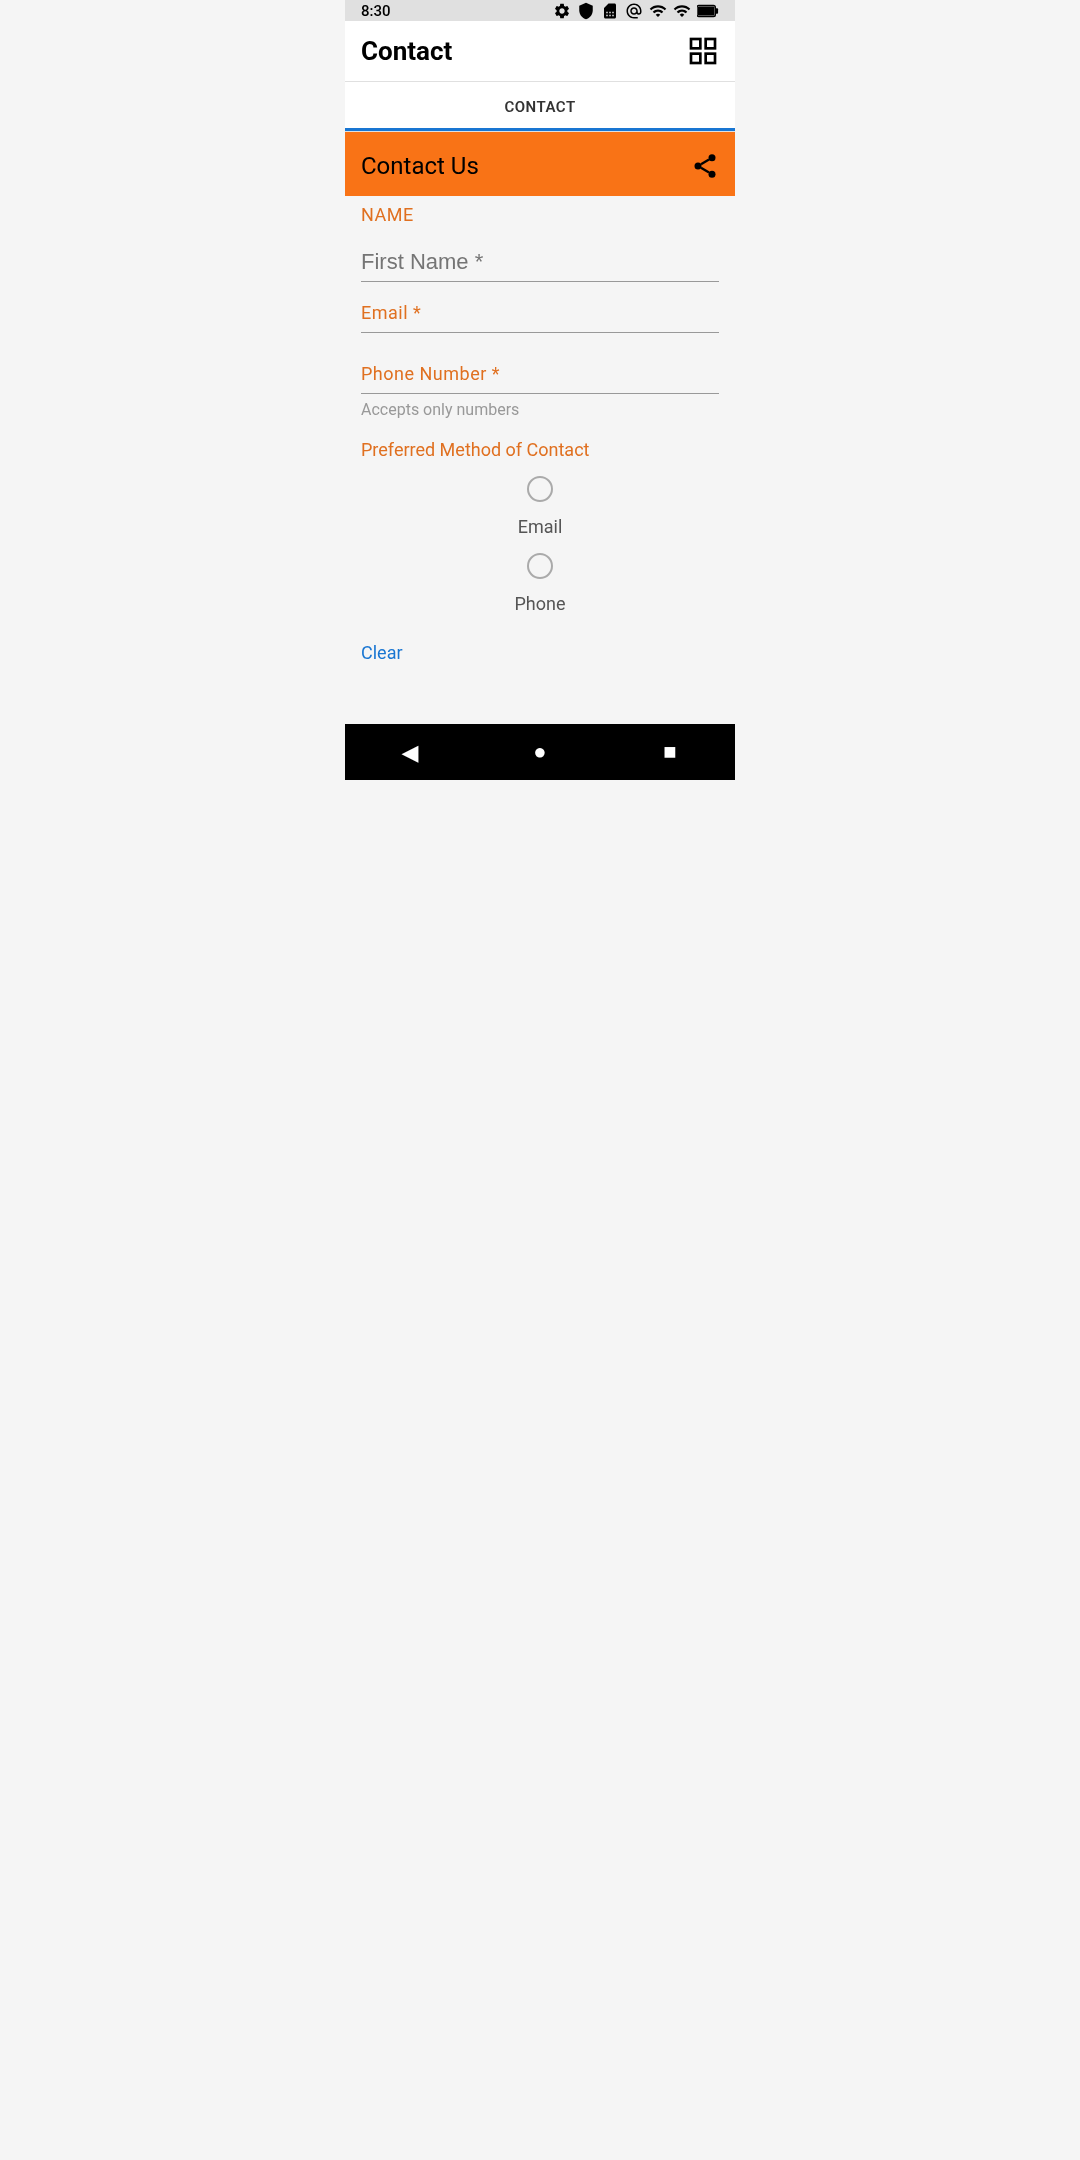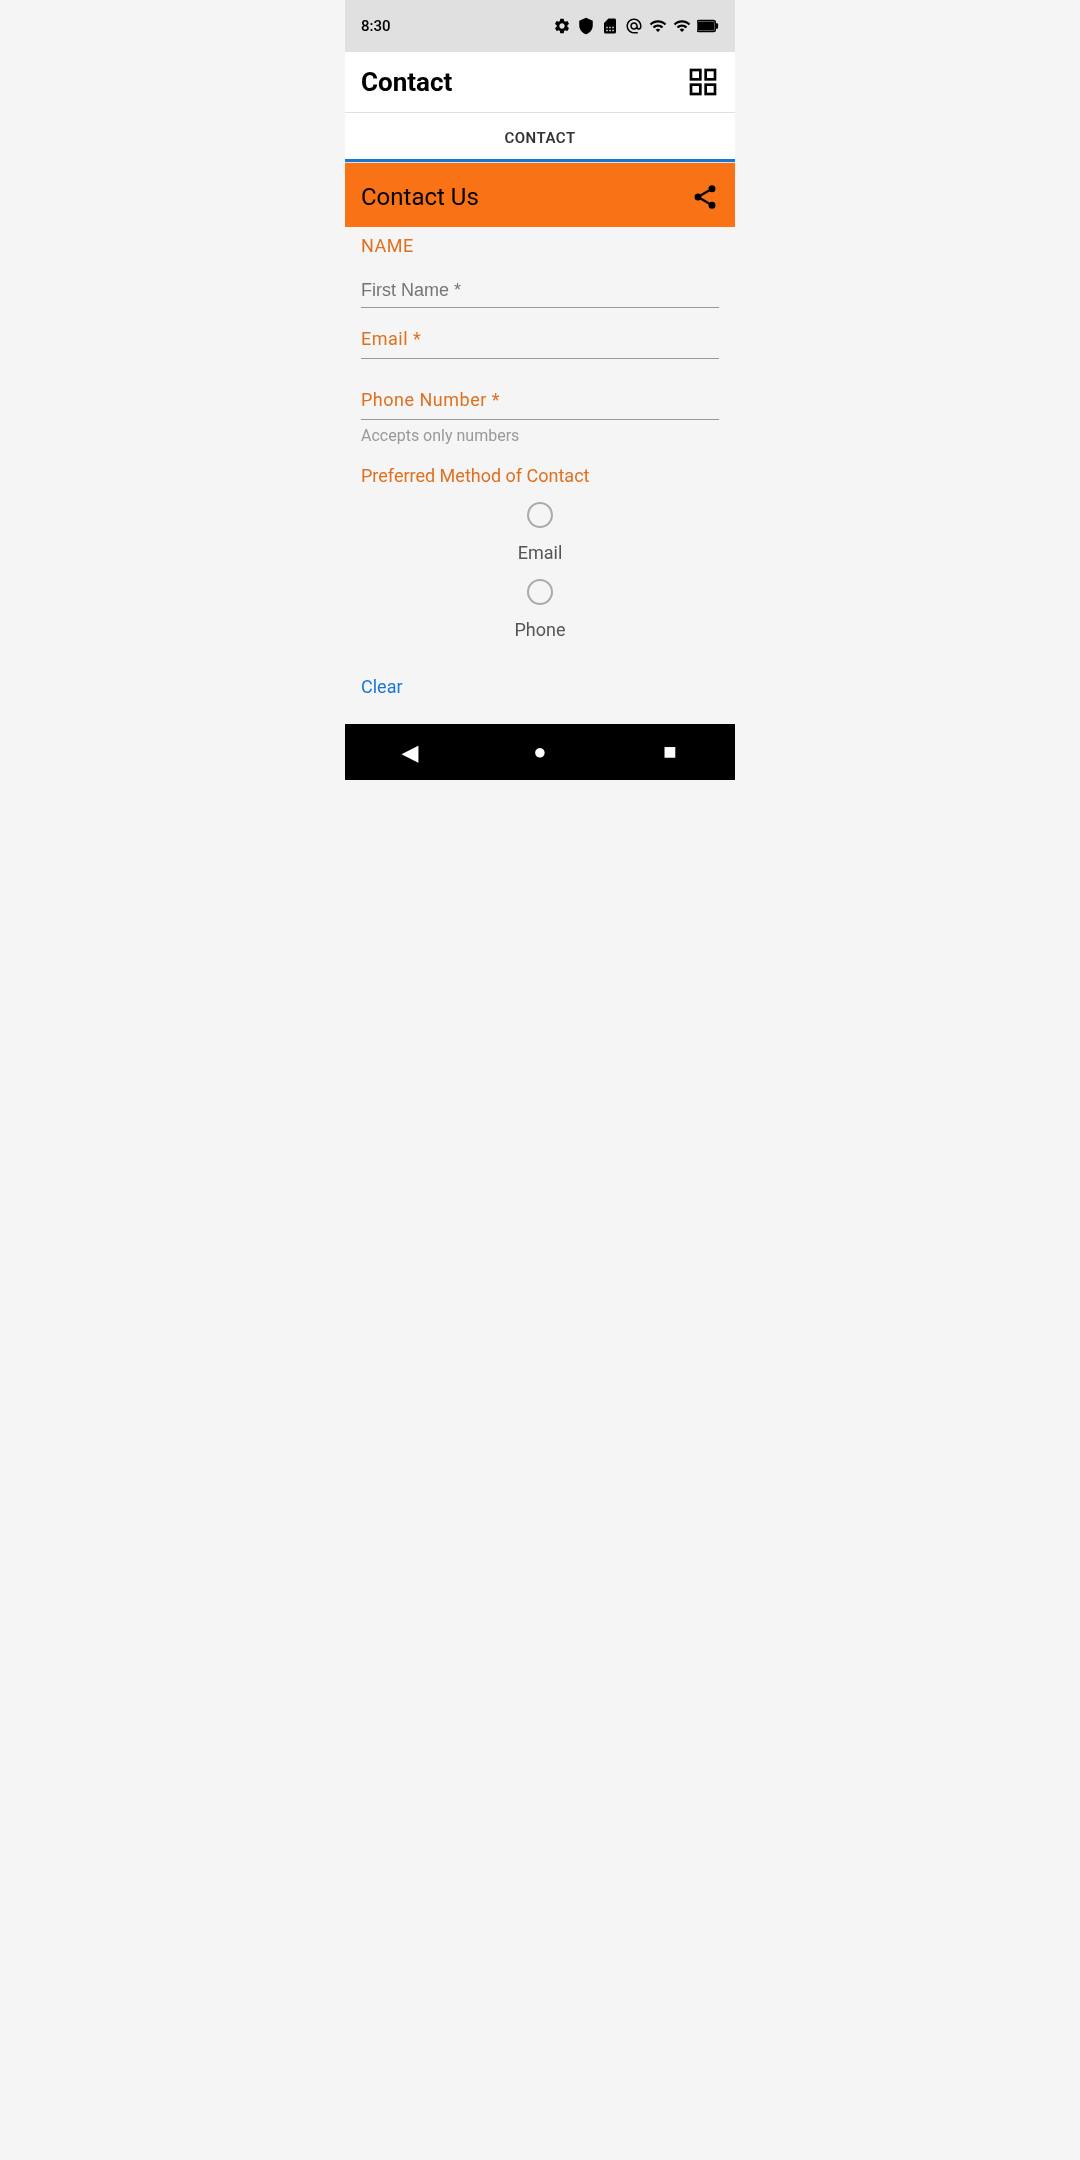--- a/index.html
+++ b/index.html
@@ -15,21 +15,21 @@
       overflow-x: hidden;
     }
 
     
     .status-bar {
       background: #e0e0e0;
       display: flex;
       justify-content: space-between;
       align-items: center;
       padding: 6px 16px;
-      height: 52px;
+      height: 21px;
     }
     .status-time {
       font-size: 15px;
       font-weight: 500;
       color: #000;
     }
     .status-icons {
       display: flex;
       align-items: center;
       gap: 6px;
@@ -121,21 +121,21 @@
 
     .form-field {
       margin-bottom: 20px;
     }
 
     .form-input {
       width: 100%;
       border: none;
       border-bottom: 1px solid #999;
       background: transparent;
-      font-size: 18px;
+      font-size: 22px;
       color: #000000;
       padding: 8px 0 6px;
       outline: none;
     }
 
     .field-hint {
       font-size: 16px;
       color: #999;
       margin-top: 6px;
     }
@@ -174,21 +174,21 @@
     .radio-label {
       font-size: 18px;
       color: #555;
     }
 
     .clear-link {
       color: #1976d2;
       font-size: 18px;
       text-decoration: none;
       display: inline-block;
-      margin-top: 20px;
+      margin-top: 12px;
       margin-left: 0;
       cursor: pointer;
     }
 
     
     .bottom-nav {
       background: #000;
       height: 56px;
       display: flex;
       justify-content: space-around;

